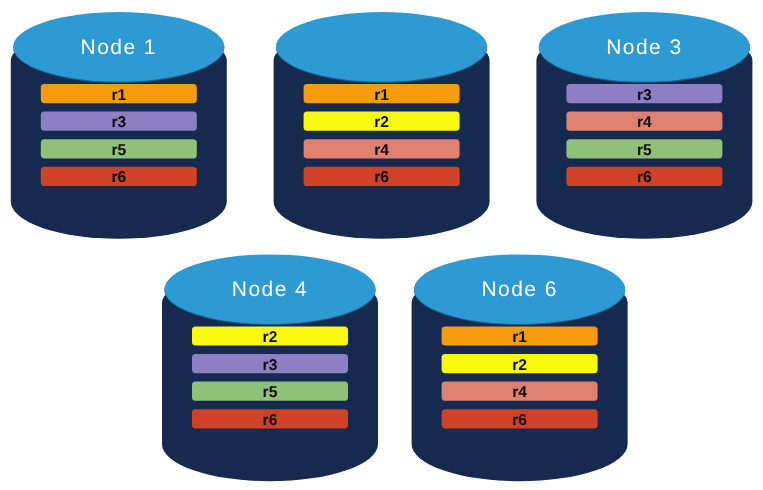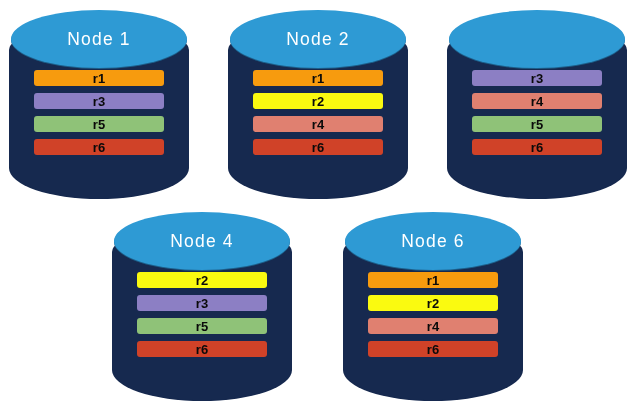--- a/index.html
+++ b/index.html
@@ -90,39 +90,39 @@
       <div class="replicas">
         <div class="replica" style="background: rgb(247, 155, 14);">r1</div>
         <div class="replica" style="background: rgb(140, 127, 196);">r3</div>
         <div class="replica" style="background: rgb(143, 194, 120);">r5</div>
         <div class="replica" style="background: rgb(208, 66, 40);">r6</div>
       </div>
     </div>
     <div class="node" style="left: 229px; top: 8px;">
       <div class="body"></div>
       <div class="top"></div>
-      <div class="title">Node  2</div>
       <div class="replicas">
         <div class="replica" style="background: rgb(247, 155, 14);">r1</div>
         <div class="replica" style="background: rgb(250, 250, 16);">r2</div>
         <div class="replica" style="background: rgb(224, 128, 112);">r4</div>
         <div class="replica" style="background: rgb(208, 66, 40);">r6</div>
       </div>
     </div>
     <div class="node" style="left: 448px; top: 8px;">
       <div class="body"></div>
       <div class="top"></div>
+      <div class="title">Node  3</div>
       <div class="replicas">
         <div class="replica" style="background: rgb(140, 127, 196);">r3</div>
         <div class="replica" style="background: rgb(224, 128, 112);">r4</div>
         <div class="replica" style="background: rgb(143, 194, 120);">r5</div>
         <div class="replica" style="background: rgb(208, 66, 40);">r6</div>
       </div>
     </div>
-    <div class="node" style="left: 113px; top: 210px;">
+    <div class="node" style="left: 136px; top: 210px;">
       <div class="body"></div>
       <div class="top"></div>
       <div class="title">Node  4</div>
       <div class="replicas">
         <div class="replica" style="background: rgb(250, 250, 16);">r2</div>
         <div class="replica" style="background: rgb(140, 127, 196);">r3</div>
         <div class="replica" style="background: rgb(143, 194, 120);">r5</div>
         <div class="replica" style="background: rgb(208, 66, 40);">r6</div>
       </div>
     </div>

